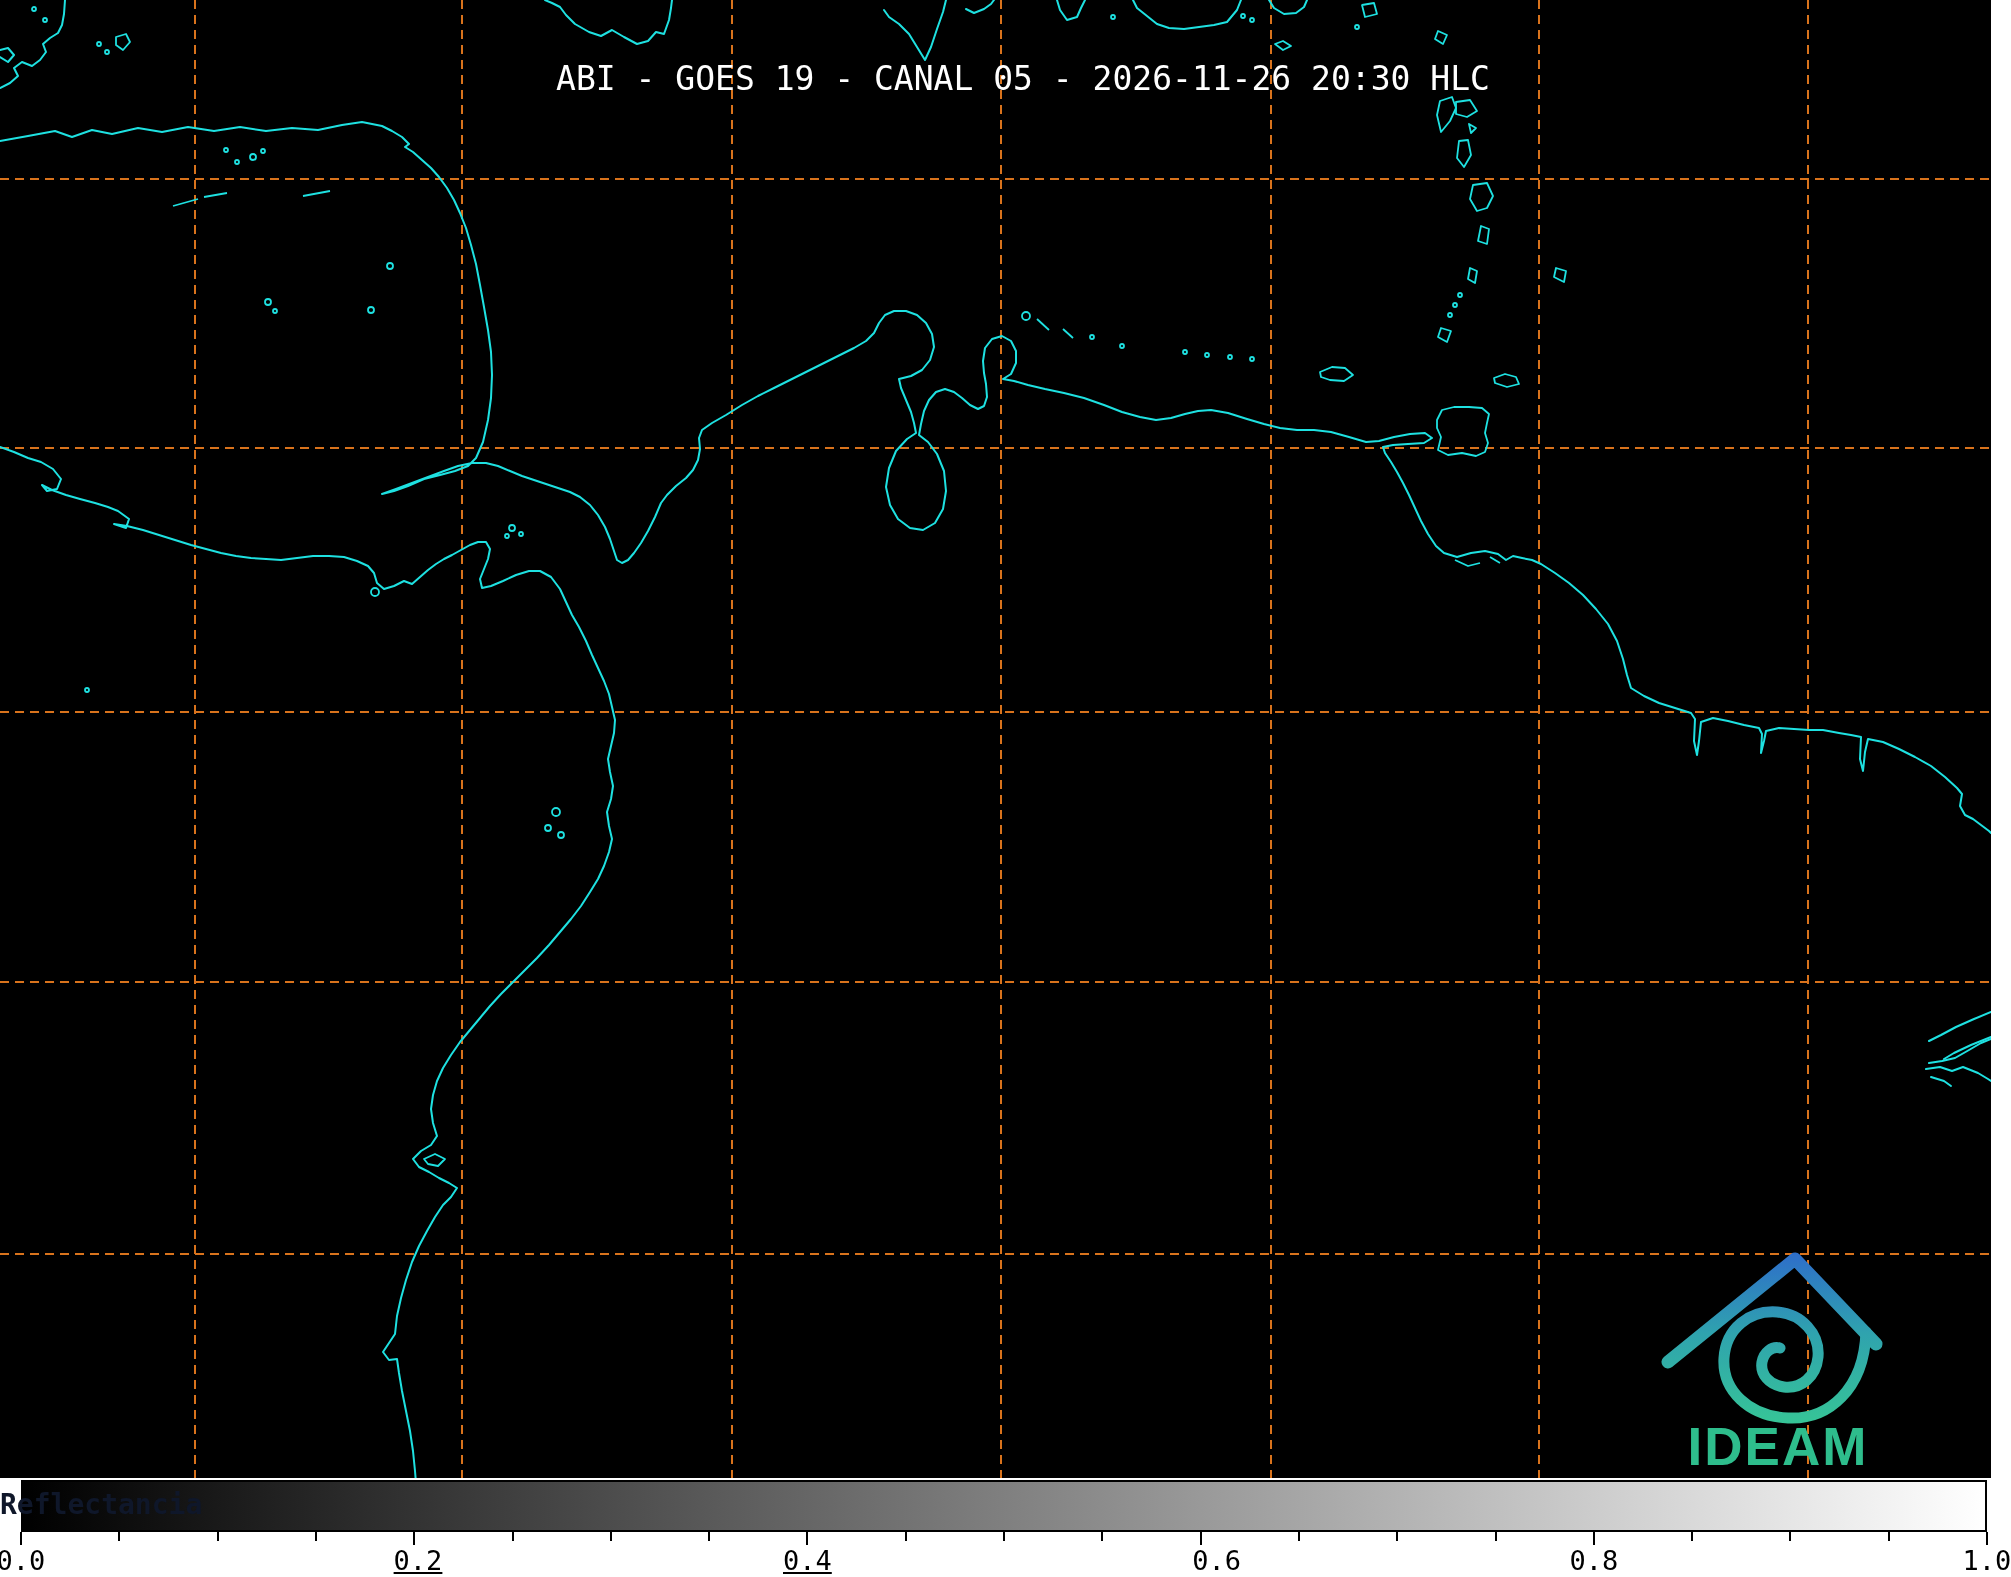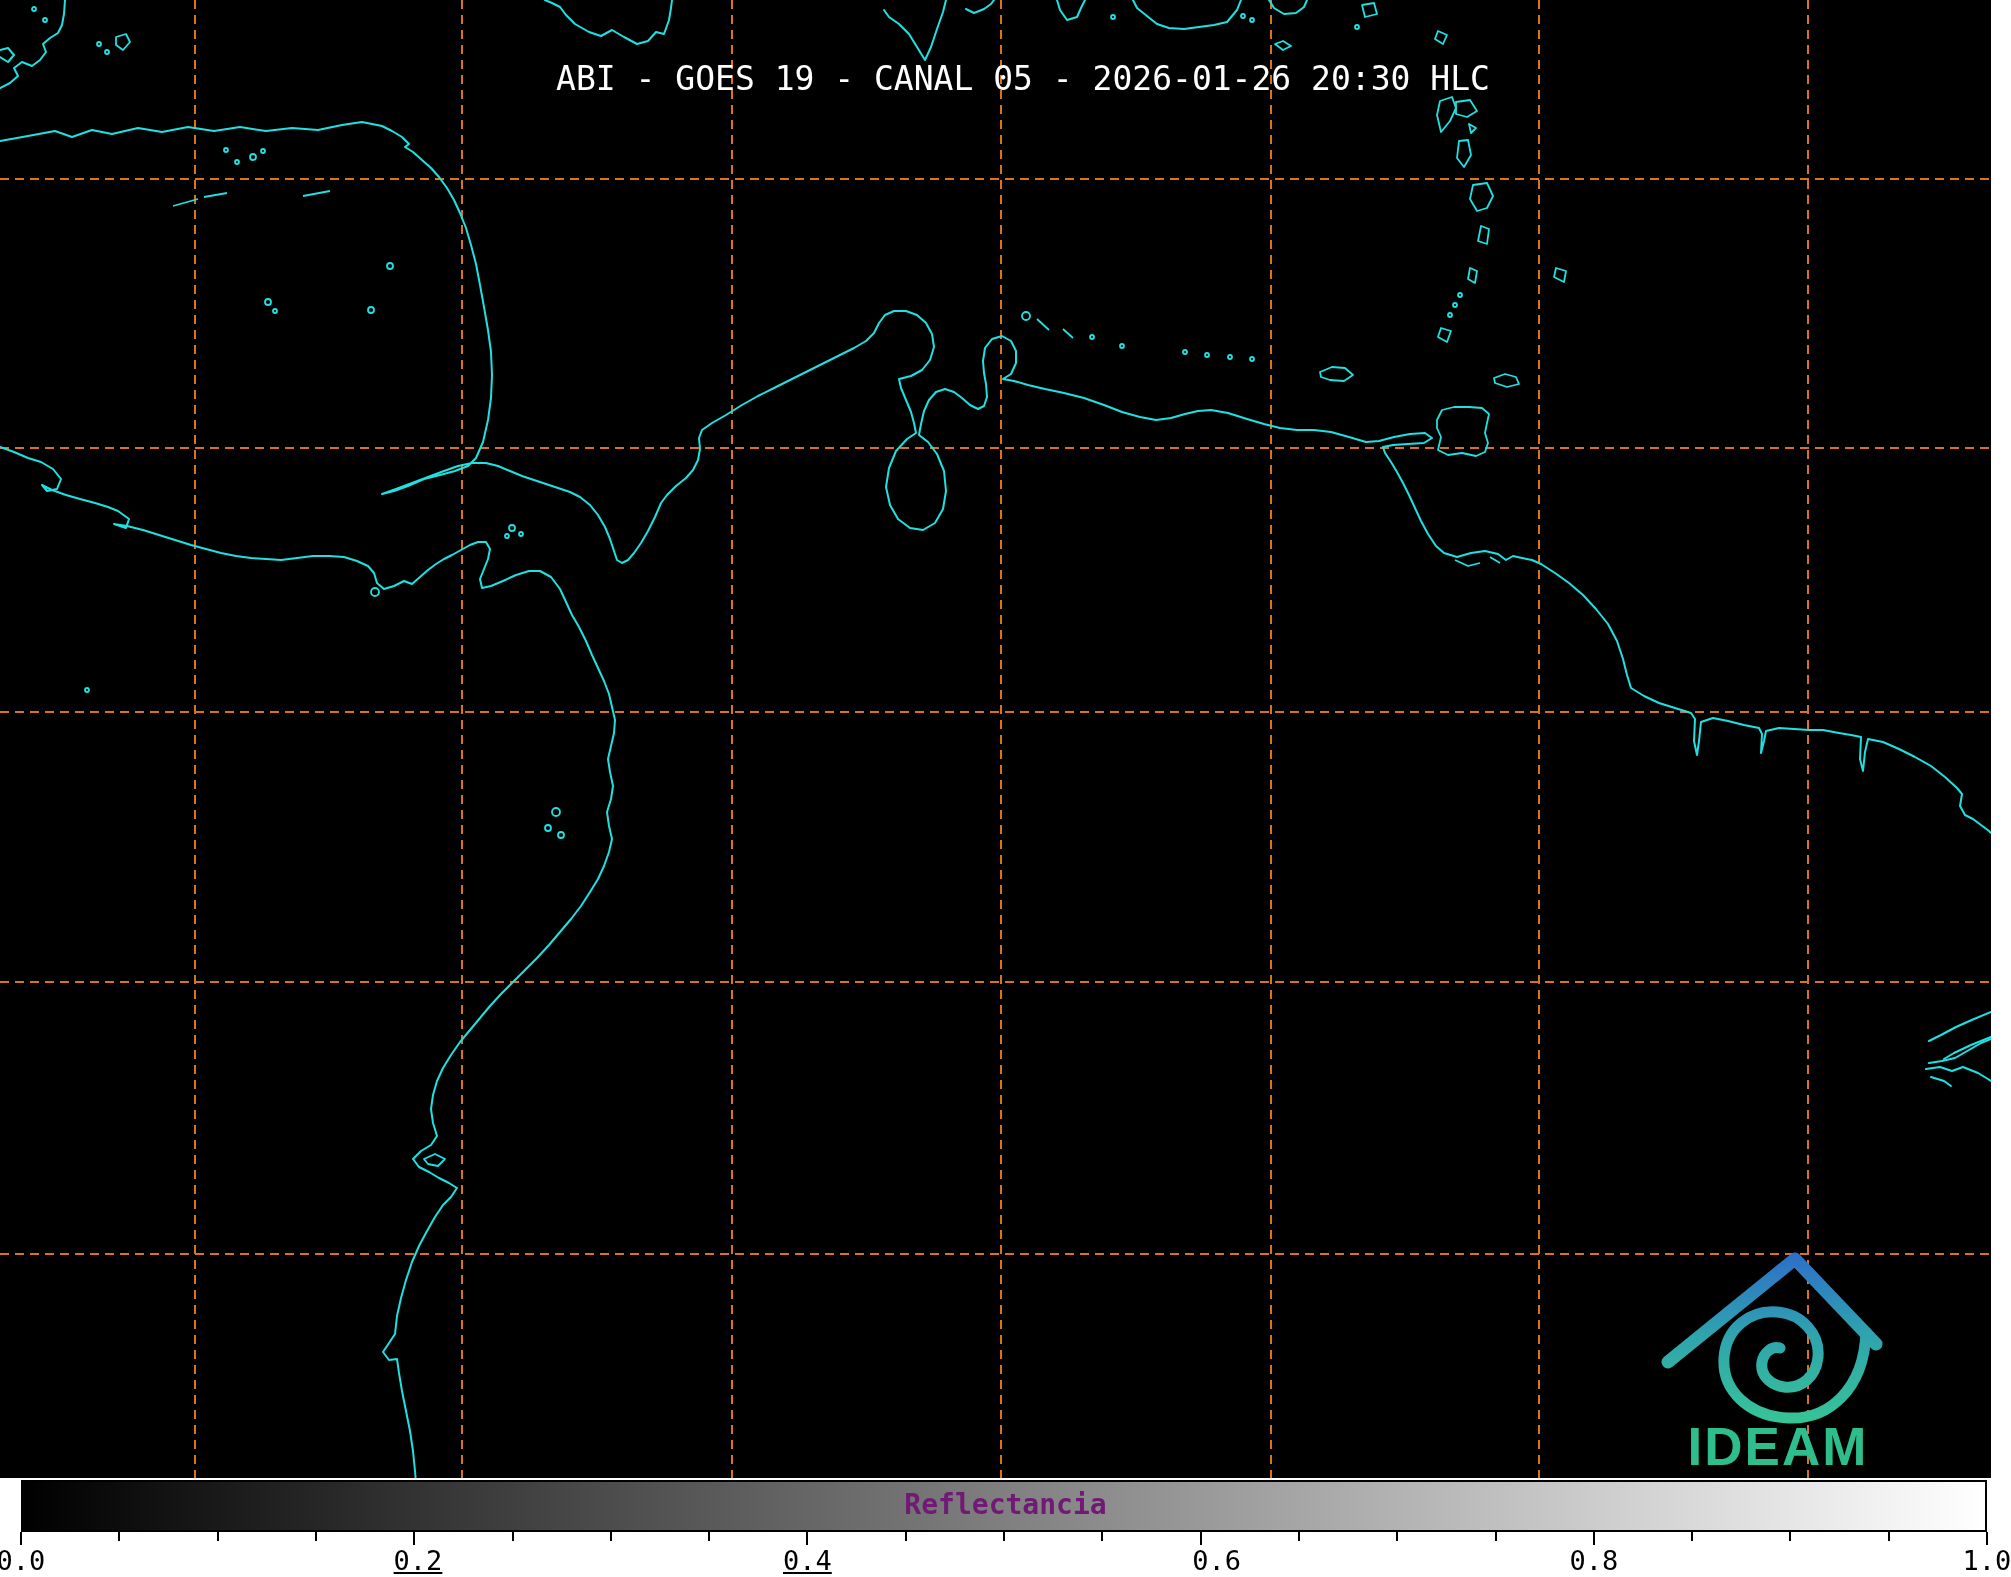--- a/index.html
+++ b/index.html
@@ -29,25 +29,25 @@
   #colorbar{
     position:absolute;
     left:21px;top:1480px;
     width:1966px;height:52px;
     box-sizing:border-box;
     border:2px solid #000000;
   }
   #colorbar-label{
     position:absolute;left:0;top:1480px;
     width:2011px;height:52px;
-    text-align:center;
+    text-align:left;
     line-height:50px;
     font-size:28px;
     font-weight:bold;
-    color:#701a75;
+    color:#0f172a;
     pointer-events:none;
   }
   .cb-tick{
     position:absolute;
     top:1532px;
     width:2px;
     background:#000000;
   }
   .cb-tick.major{height:13px;}
   .cb-tick.minor{height:9px;}
@@ -185,21 +185,21 @@
         <circle cx="1243" cy="16" r="2" fill="none" stroke="#1ee1e1" stroke-width="1.8"></circle>
         <circle cx="1252" cy="20" r="2" fill="none" stroke="#1ee1e1" stroke-width="1.8"></circle>
         <circle cx="1357" cy="27" r="2" fill="none" stroke="#1ee1e1" stroke-width="1.8"></circle>
       </g>
     <g id="ideam-logo">
       <path id="logo-mountain" d="M 1668,1362 L 1795,1259 1876,1344" fill="none" stroke="url(#logoGrad)" stroke-width="13" stroke-linecap="round" stroke-linejoin="round"></path>
       <path id="logo-swirl" d="M 1866,1332 C 1864,1390 1828,1420 1788,1418 C 1748,1416 1722,1390 1724,1358 C 1726,1328 1750,1310 1777,1312 C 1802,1314 1820,1334 1818,1357 C 1816,1377 1801,1389 1784,1387 C 1769,1385 1760,1374 1762,1362 C 1764,1352 1772,1346 1780,1348" fill="none" stroke="url(#logoGrad)" stroke-width="11" stroke-linecap="round"></path>
       <text id="logo-text-el" x="1778" y="1465" text-anchor="middle" fill="#2ebd8c">IDEAM</text>
     </g>
   </svg>
-  <div id="image-title">ABI - GOES 19 - CANAL 05 - 2026-01-26 20:30 HLC</div>
+  <div id="image-title">ABI - GOES 19 - CANAL 05 - 2026-11-26 20:30 HLC</div>
 </div>
 
 <div id="colorbar" style="background: linear-gradient(to right, rgb(0, 0, 0), rgb(255, 255, 255));"></div>
 <div id="colorbar-label">Reflectancia</div>
 <div id="cb-ticks">
     <div class="cb-tick minor" style="left: 118.3px;"></div>
     <div class="cb-tick minor" style="left: 216.6px;"></div>
     <div class="cb-tick minor" style="left: 314.9px;"></div>
     <div class="cb-tick minor" style="left: 511.5px;"></div>
     <div class="cb-tick minor" style="left: 609.8px;"></div>

